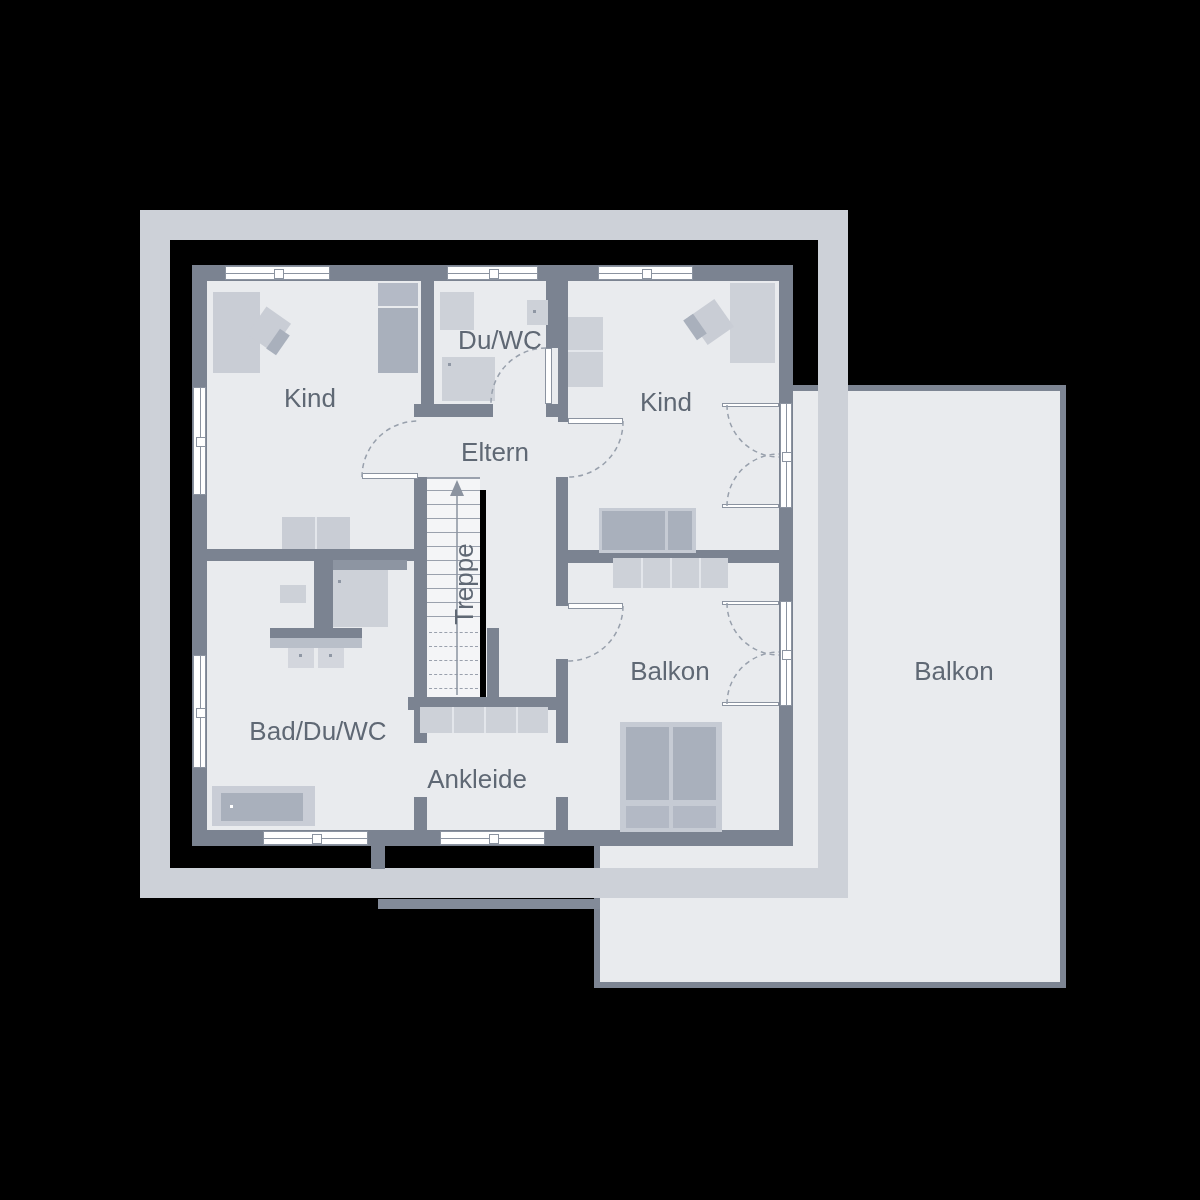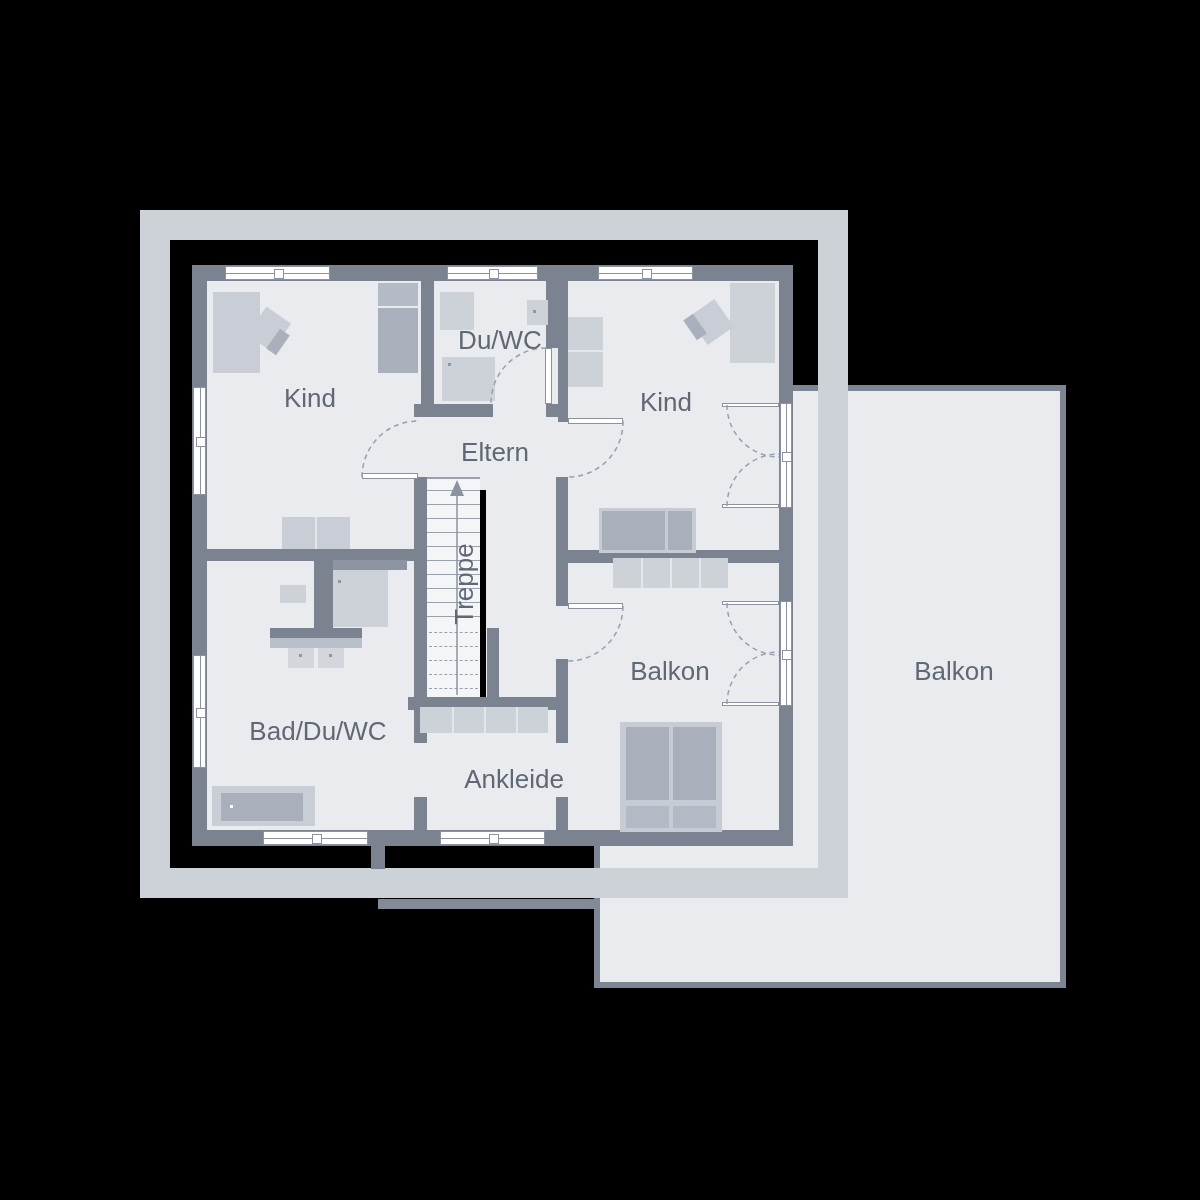--- a/index.html
+++ b/index.html
@@ -174,16 +174,16 @@
     <polygon points="450,496 464,496 457,480" fill="#8b93a0"></polygon>
   </svg>
 
   <div class="lbl" style="left:310px;top:398px;">Kind</div>
   <div class="lbl" style="left:500px;top:340px;">Du/WC</div>
   <div class="lbl" style="left:666px;top:402px;">Kind</div>
   <div class="lbl" style="left:495px;top:452px;">Eltern</div>
   <div class="lbl rot" style="left:464px;top:584px;">Treppe</div>
   <div class="lbl" style="left:670px;top:671px;">Balkon</div>
   <div class="lbl" style="left:318px;top:731px;">Bad/Du/WC</div>
-  <div class="lbl" style="left:514px;top:779px;">Ankleide</div>
+  <div class="lbl" style="left:477px;top:779px;">Ankleide</div>
   <div class="lbl" style="left:954px;top:671px;">Balkon</div>
 
 </div>
 
 </body></html>

